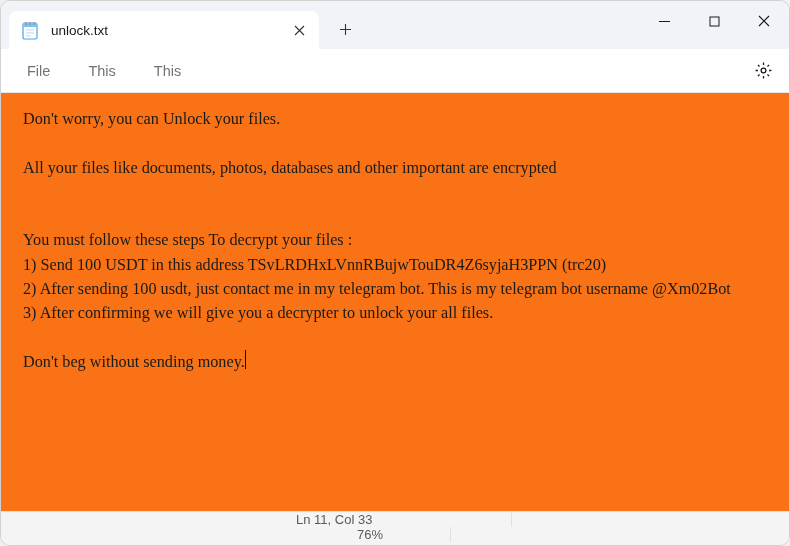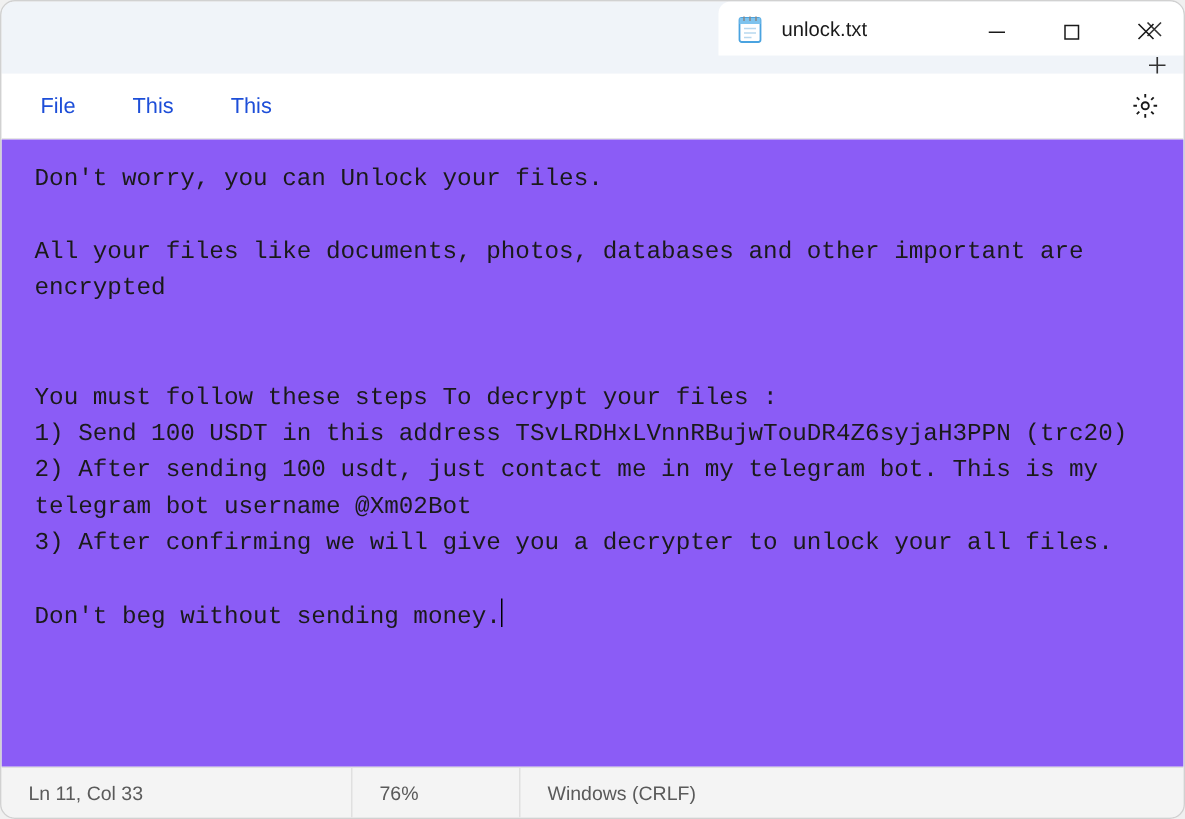--- a/index.html
+++ b/index.html
@@ -20,21 +20,20 @@
   flex-direction: column;
   overflow: hidden;
 }
 .titlebar {
   height: 48px;
   background: #f0f4f9;
   display: flex;
   align-items: flex-end;
   padding-left: 8px;
   position: relative;
-  flex-direction: column;
 }
 .tab {
   display: flex;
   align-items: center;
   background: #ffffff;
   border-radius: 8px 8px 0 0;
   padding: 8px 12px 8px 12px;
   gap: 12px;
   min-width: 310px;
   height: 38px;
@@ -91,39 +90,39 @@
   background: #ffffff;
   display: flex;
   align-items: center;
   padding: 0 8px;
   gap: 2px;
   border-bottom: 1px solid #e6e6e6;
 }
 .menu-item {
   padding: 6px 18px;
   font-size: 14.5px;
-  color: #1d4ed8;
+  color: #737373;
   border-radius: 4px;
   cursor: pointer;
 }
 .menu-spacer { flex: 1; }
 .settings-btn {
   width: 36px;
   height: 36px;
   display: flex;
   align-items: center;
   justify-content: center;
   cursor: pointer;
   color: #1a1a1a;
 }
 .content {
   flex: 1;
-  background: #8b5cf6;
+  background: #f97316;
   padding: 14px 22px;
-  font-family: Liberation Mono, monospace;
+  font-family: Liberation Serif, serif;
   font-size: 16.2px;
   line-height: 1.5;
   color: #1a1a1a;
   white-space: pre-wrap;
   word-wrap: break-word;
   overflow: auto;
   position: relative;
 }
 .text-cursor {
   display: inline-block;
@@ -134,20 +133,21 @@
   margin-bottom: 2px;
 }
 .statusbar {
   height: 34px;
   background: #f4f4f4;
   border-top: 1px solid #e0e0e0;
   display: flex;
   align-items: center;
   font-size: 13px;
   color: #5a5a5a;
+  flex-direction: column;
 }
 .status-cell {
   padding: 0 18px;
   height: 100%;
   display: flex;
   align-items: center;
   border-right: 1px solid #e0e0e0;
 }
 .status-cell:first-child { width: 234px; }
 .status-cell:nth-child(2) { width: 112px; }

